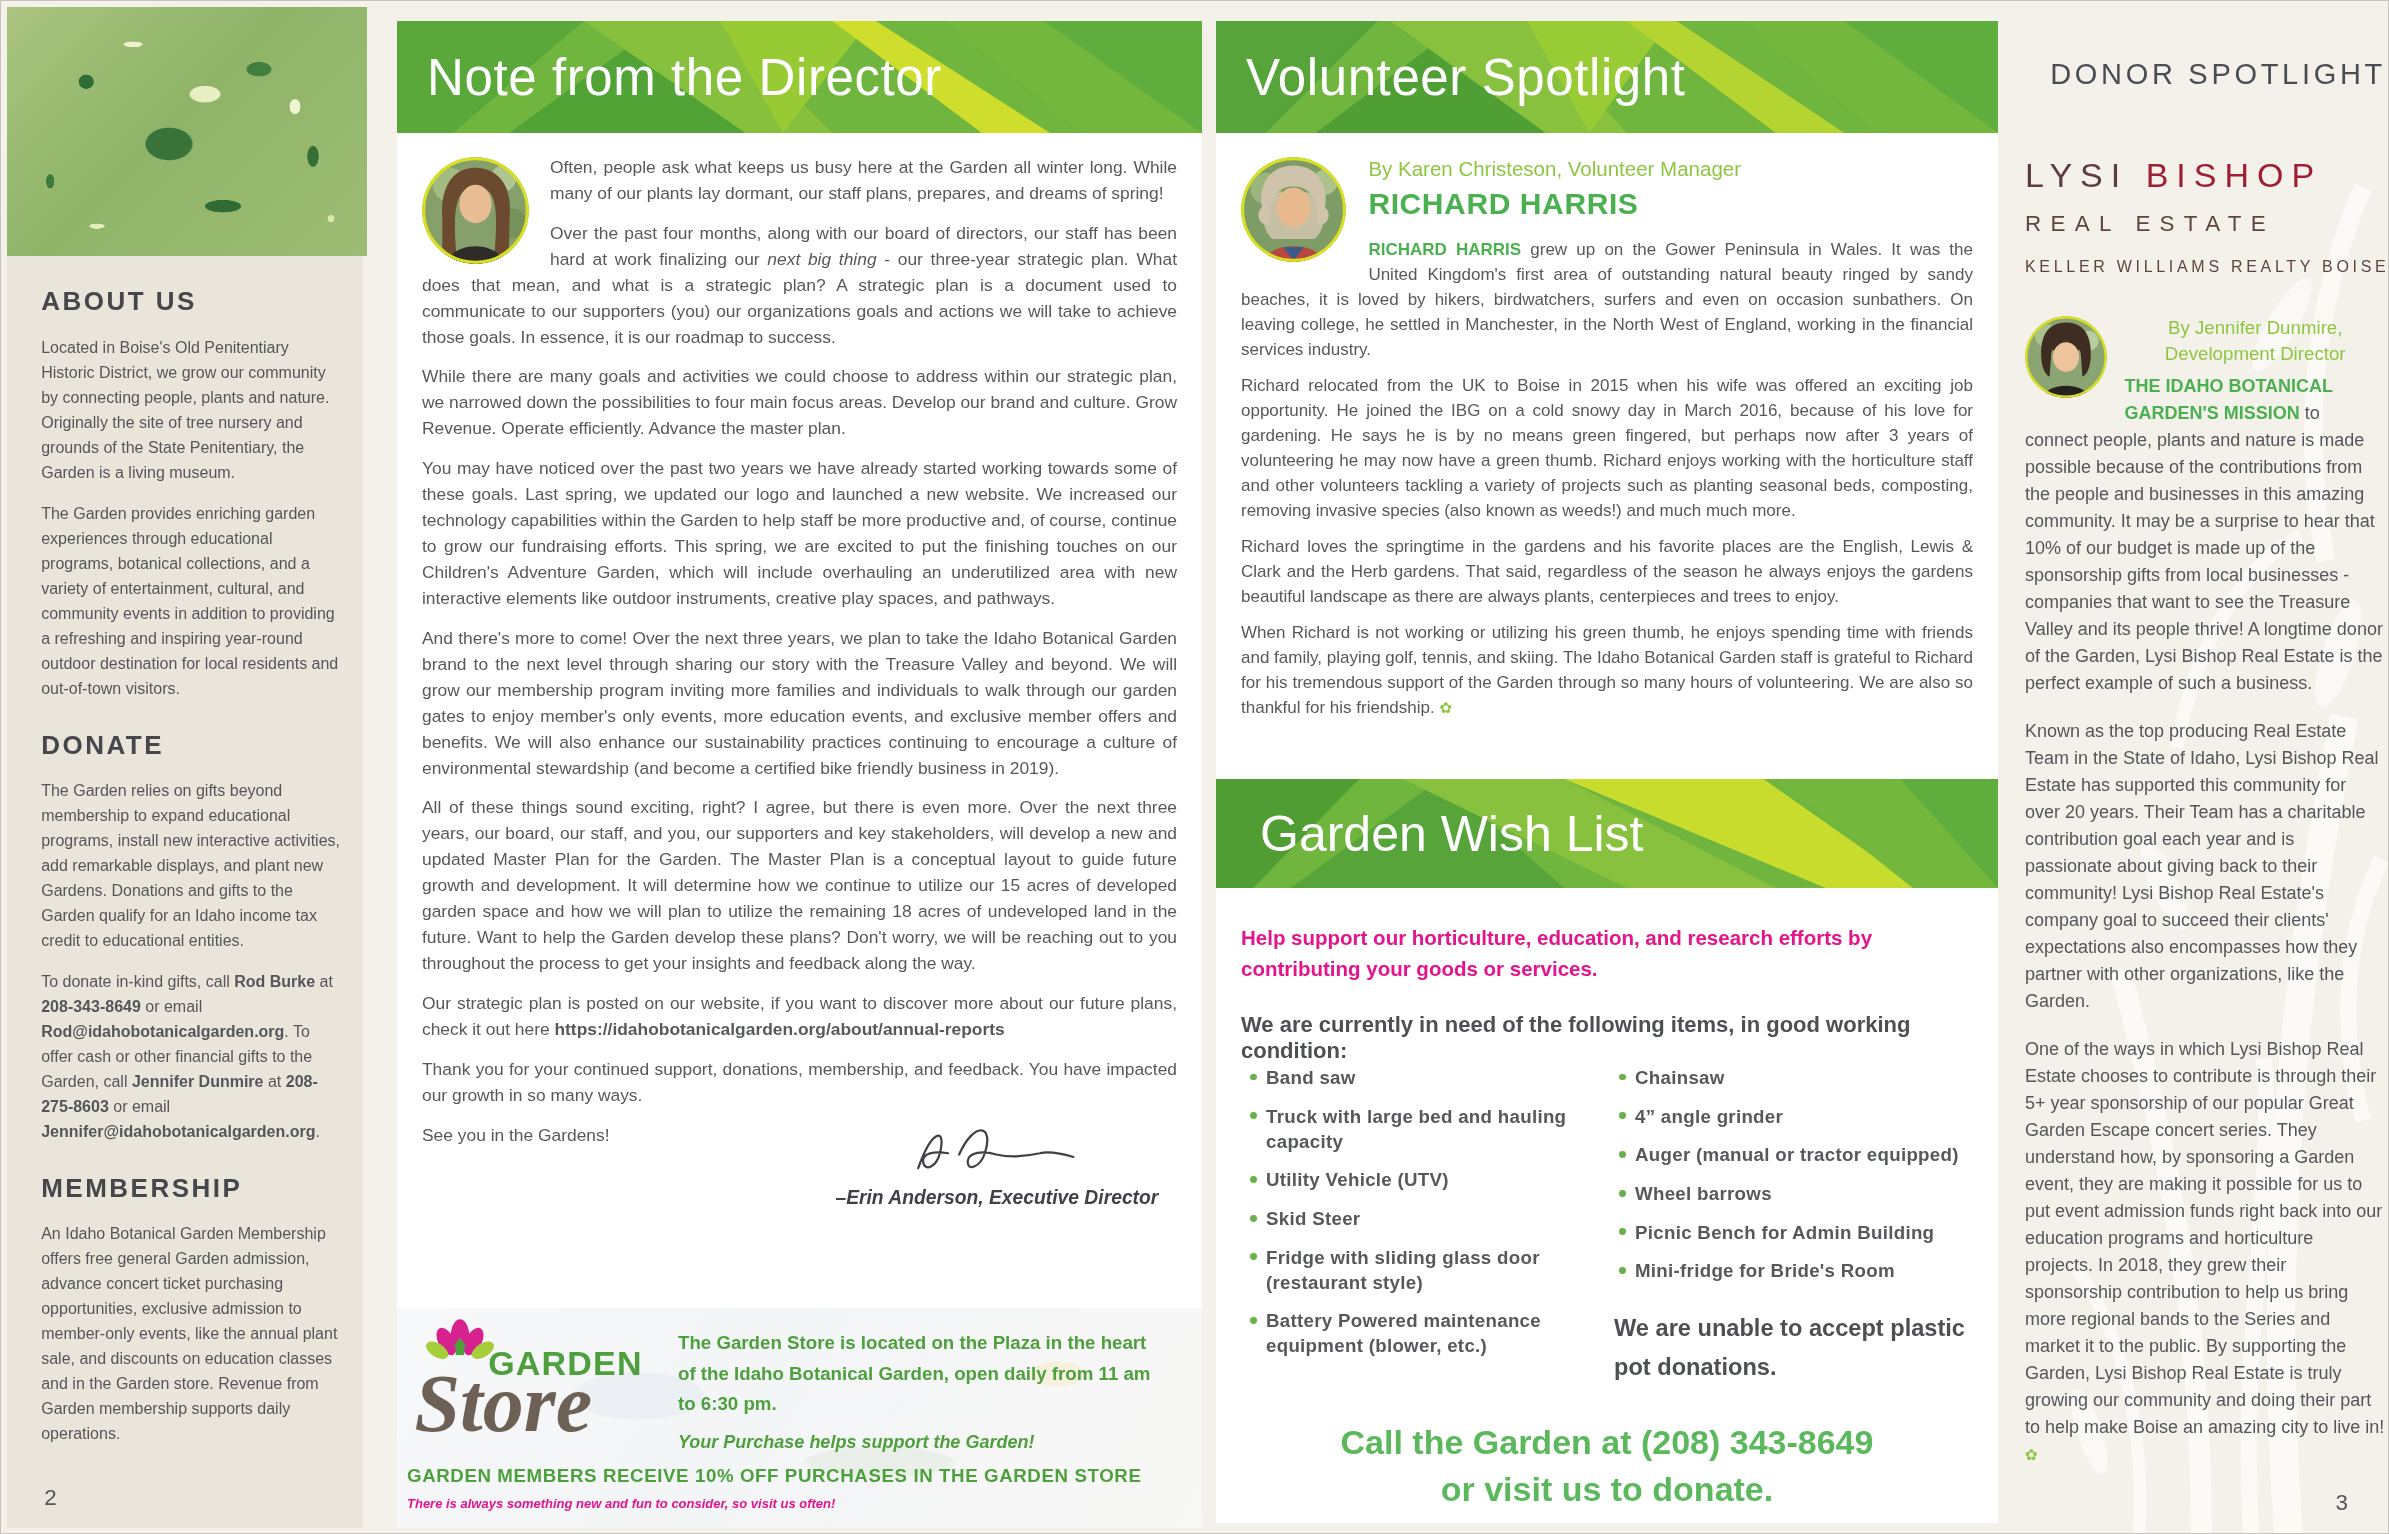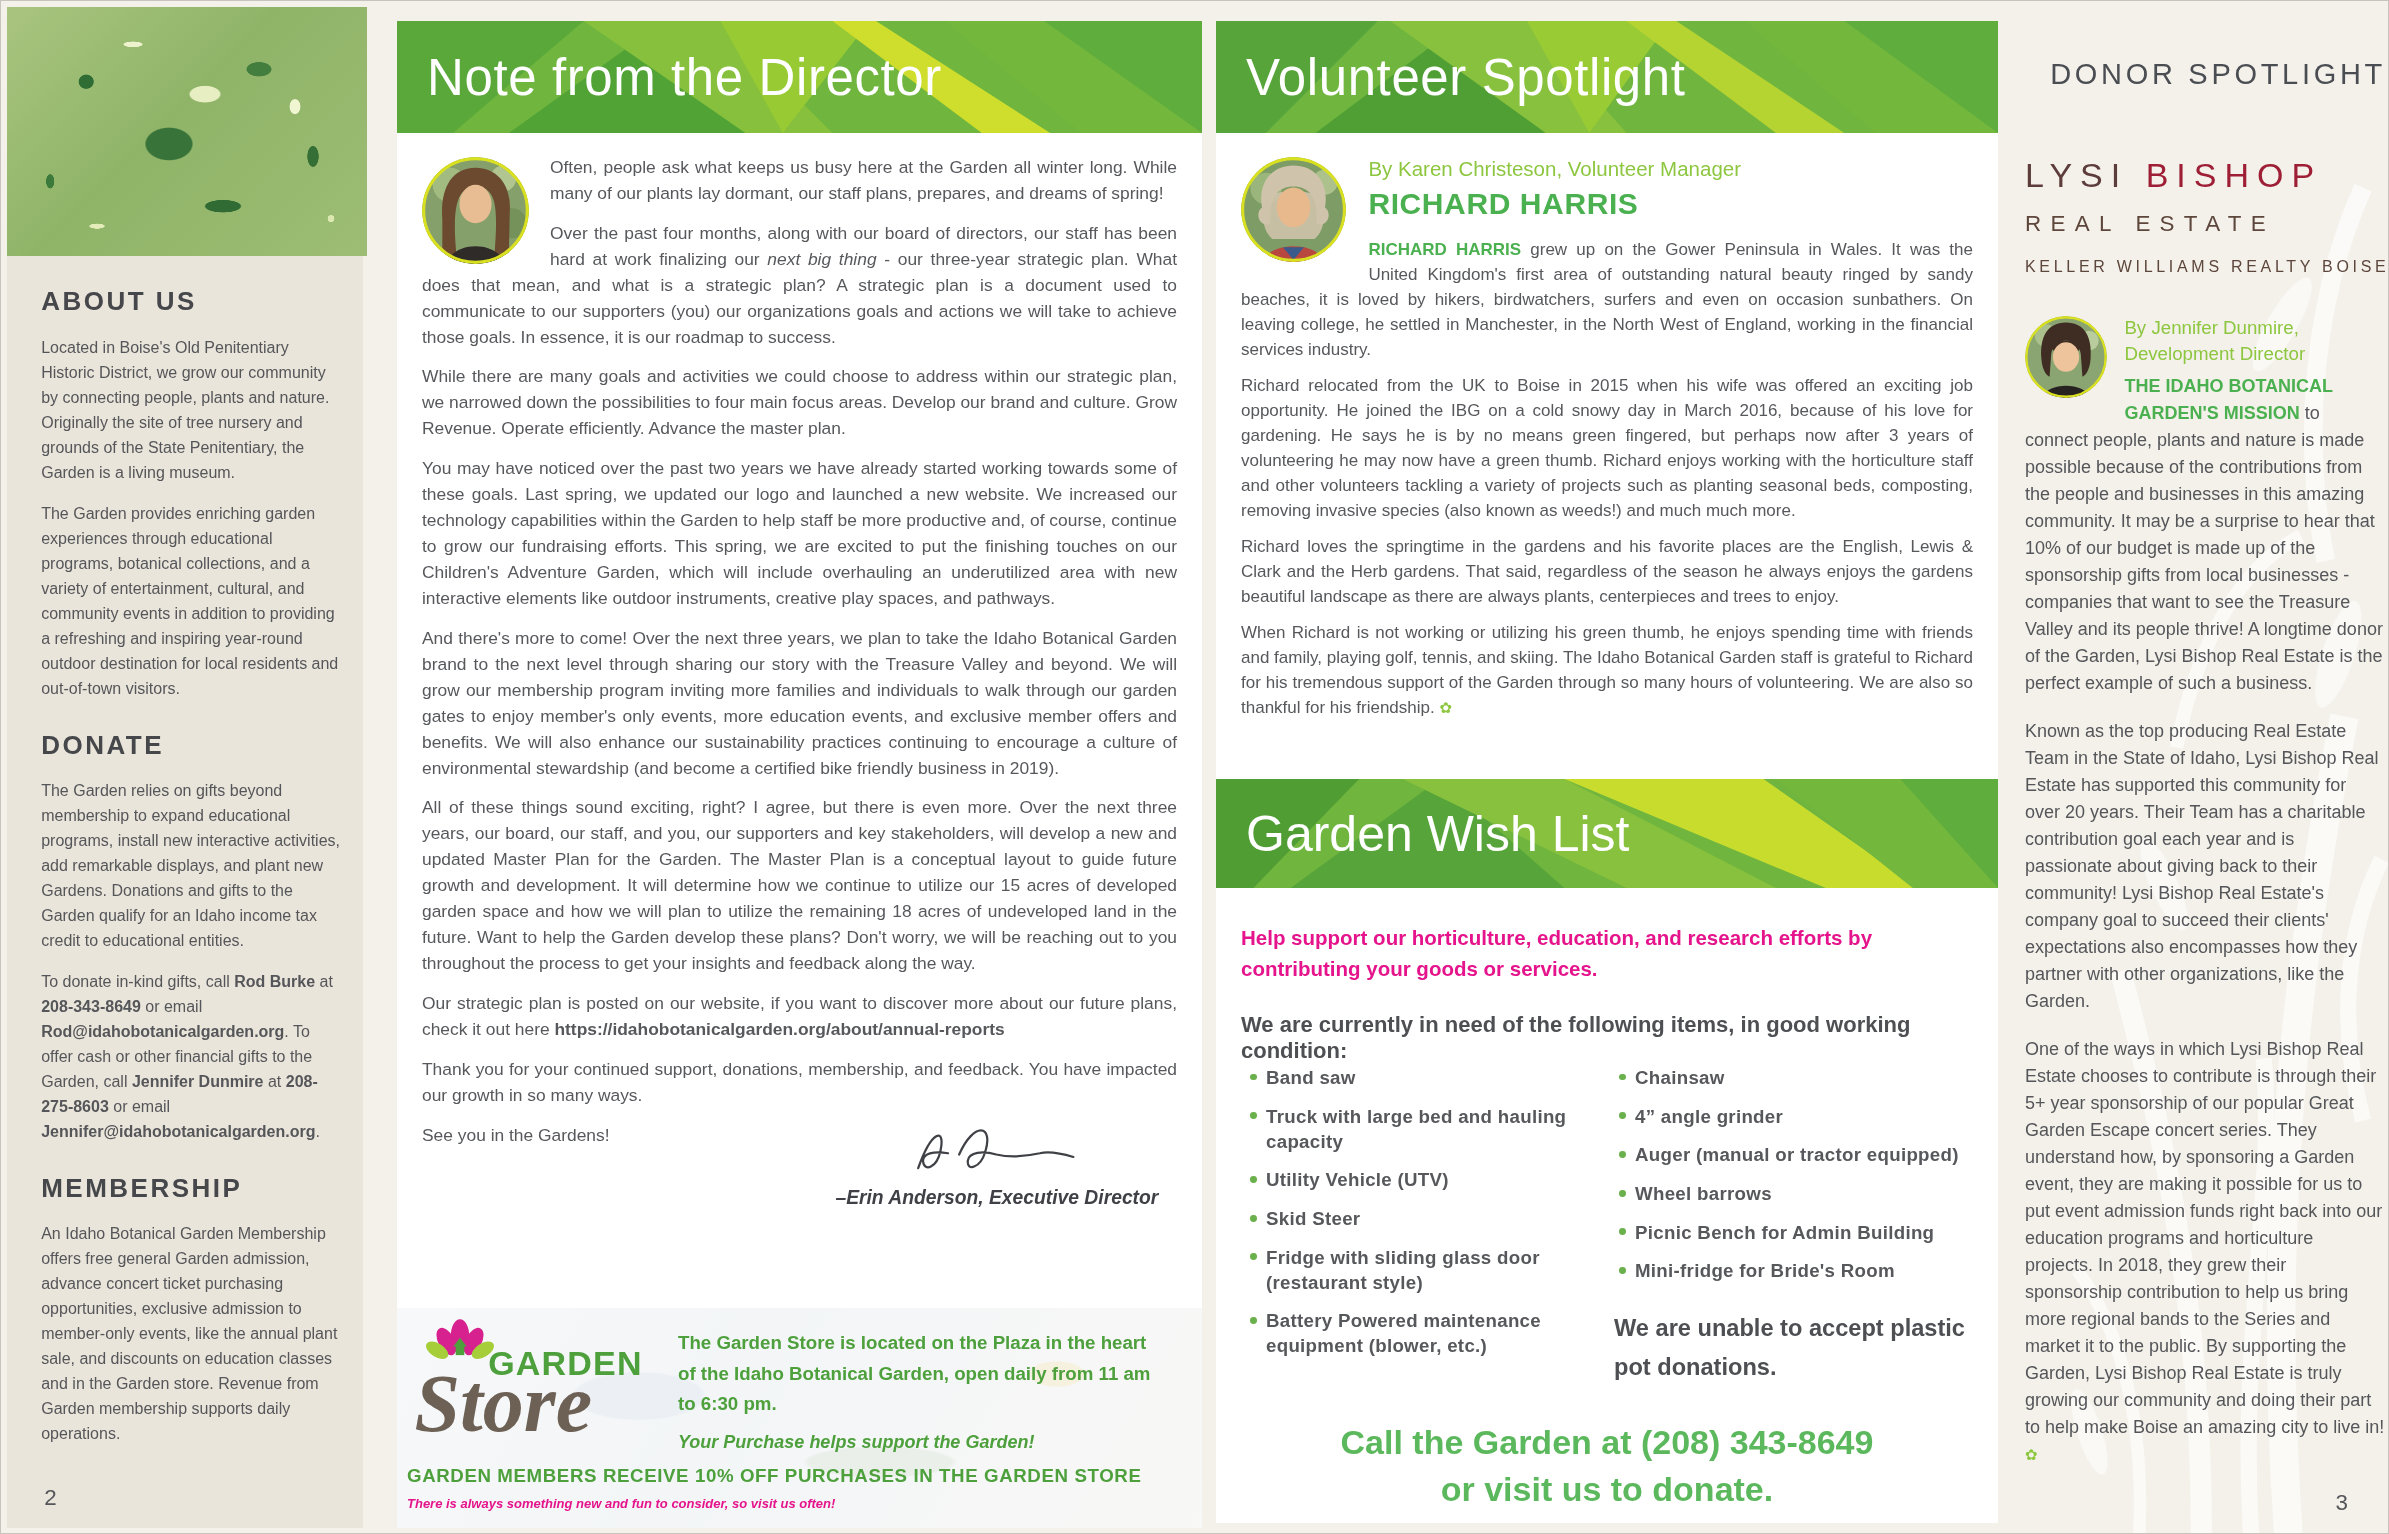--- a/index.html
+++ b/index.html
@@ -70,21 +70,21 @@
   .art2{padding:21px 25px 0;}
   .portrait2{float:left;width:105px;height:105px;border-radius:50%;overflow:hidden;margin:2.5px 22.4px 6.2px 0;}
   .portrait2 svg{display:block;width:100%;height:100%;}
   .byline{font-size:20.5px;color:#8dc63f;margin:2.5px 0 6.2px;}
   .v-head{font-size:30px;font-weight:bold;color:#4bb04f;letter-spacing:0.6px;margin:0 0 16px;}
   .pk{font-size:17px;line-height:25px;text-align:justify;margin:0 0 11.2px;color:#57585c;}
   .green-lead{font-weight:bold;color:#4bb04f;}
   .flower{color:#8dc63f;font-size:15px;}
   .wish-banner{position:absolute;left:0;top:646px;width:782px;height:109px;overflow:hidden;}
   .wish-banner svg{position:absolute;inset:0;width:100%;height:100%;}
-  .wish-title{position:absolute;left:30px;top:50%;transform:translateY(-50%);color:#fff;font-size:50px;font-weight:400;}
+  .wish-title{position:absolute;left:44px;top:50%;transform:translateY(-50%);color:#fff;font-size:50px;font-weight:400;}
   .wish-intro{position:absolute;left:25px;top:789px;width:660px;font-size:20.5px;line-height:31px;font-weight:bold;color:#e5148c;}
   .wish-need{position:absolute;left:25px;top:879px;width:740px;font-size:22px;font-weight:bold;color:#4d4f53;}
   .wish-col{position:absolute;top:932px;font-size:18.7px;line-height:25px;color:#57585c;}
   .wc-l{left:29px;width:352px;}
   .wc-r{left:398px;width:365px;}
   .wish-col ul{list-style:none;margin:0;padding:0;font-weight:bold;}
   .wish-col li{position:relative;padding-left:21px;margin-bottom:13.7px;letter-spacing:0.3px;}
   .wish-col li::before{content:"";position:absolute;left:5px;top:8.7px;width:6.8px;height:6.8px;border-radius:50%;background:#6ab04c;}
   .wish-unable{position:absolute;left:398px;top:1176px;width:352px;font-size:23.6px;line-height:39px;font-weight:bold;color:#4d4f53;}
   .wish-cta{position:absolute;left:0;top:1286px;width:100%;text-align:center;
@@ -94,21 +94,21 @@
   .rsb-h{font-size:29px;letter-spacing:3.7px;color:#4a4e53;font-weight:400;margin:0 0 65px;text-align:right;}
   .lysi{text-align:left;}
   .lysi-1{font-size:34px;letter-spacing:8px;white-space:nowrap;}
   .lysi-1 .a{color:#5d3c3c;}
   .lysi-1 .b2{color:#9e1f35;}
   .lysi-2{font-size:22.4px;letter-spacing:9.3px;color:#5d463c;margin-top:16px;white-space:nowrap;}
   .lysi-3{font-size:16px;letter-spacing:3.7px;color:#5d463c;margin-top:21px;white-space:nowrap;}
   .rsb-byline-wrap{margin-top:36px;}
   .portrait3{float:left;width:82px;height:82px;border-radius:50%;overflow:hidden;margin:3.7px 17.4px 5px 0;}
   .portrait3 svg{display:block;width:100%;height:100%;}
-  .rsb-byline{font-size:18.7px;line-height:26px;color:#8dc63f;padding-top:2.5px;}
+  .rsb-byline{font-size:18.7px;line-height:26px;color:#8dc63f;padding-top:2.5px;text-align:center;}
   .rp{font-size:18px;line-height:27px;color:#55565a;margin:0 0 21px;}
   .rp1{margin-top:6.2px;}
 </style>
 </head>
 <body>
 
 <div class="page">
 
   <svg class="deco" viewBox="0 0 860 2466">
     <g stroke="#ffffff" fill="none" opacity="0.65">

